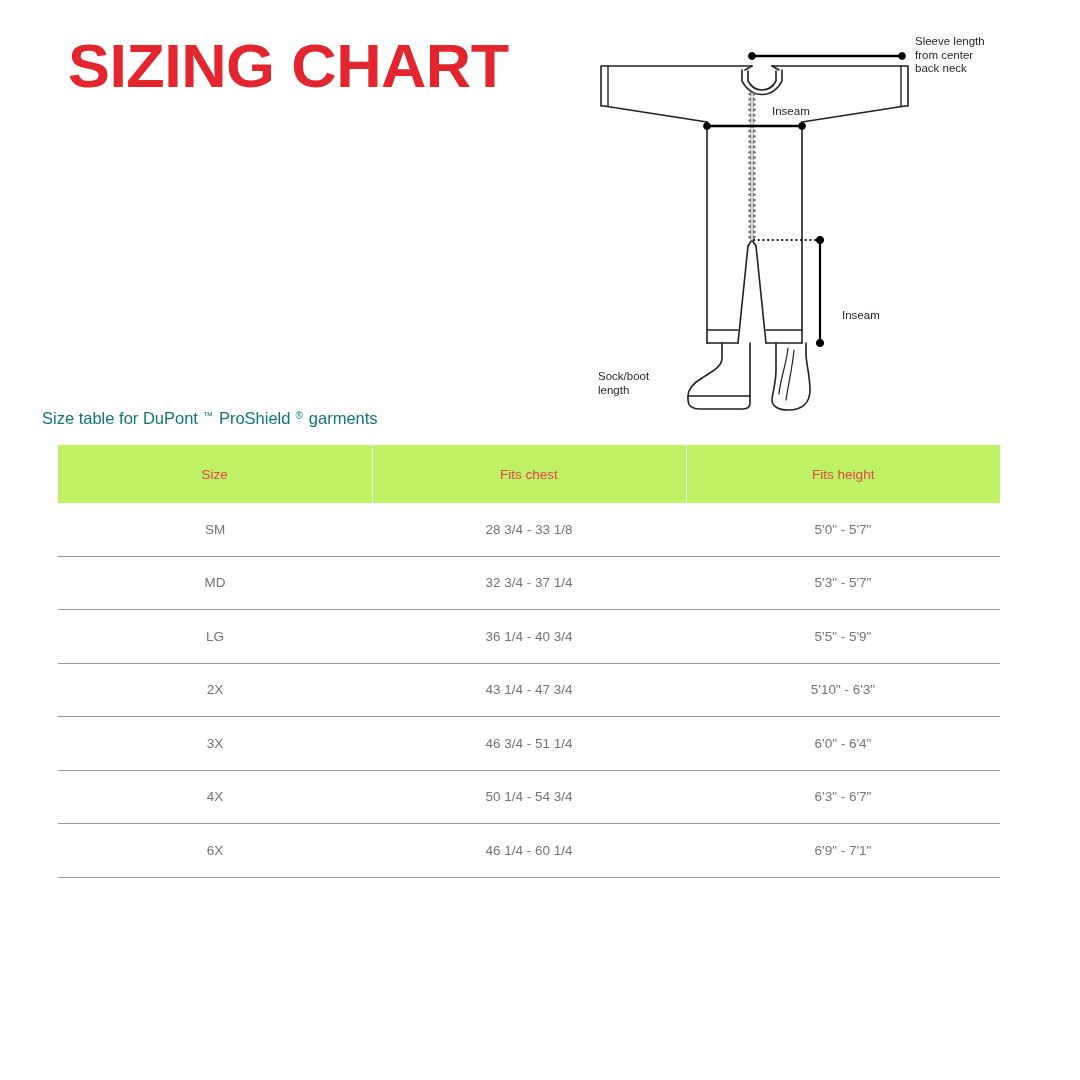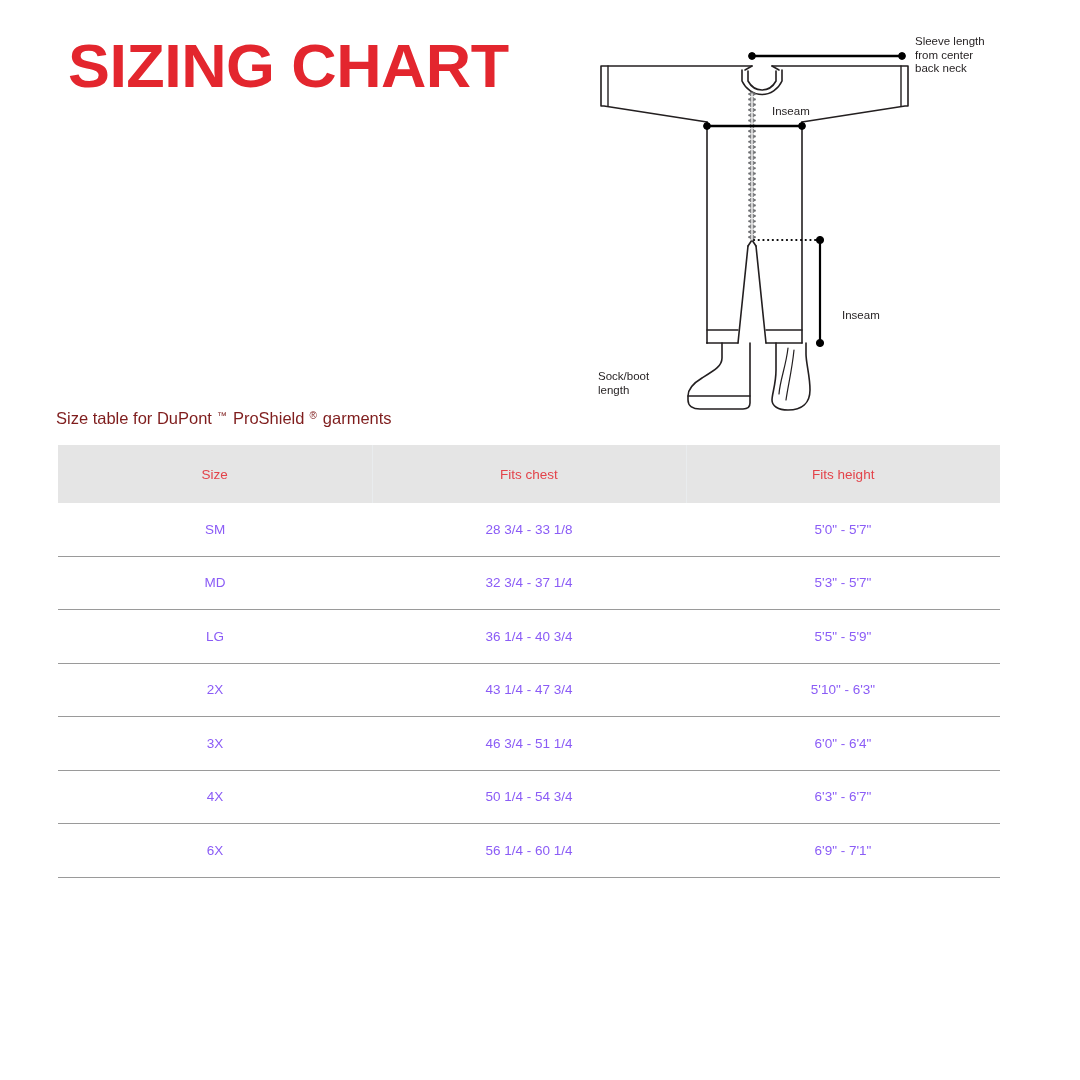--- a/index.html
+++ b/index.html
@@ -50,24 +50,24 @@
     white-space: nowrap;
   }
   .dlabel-sleeve { left: 335px; top: 17px; }
   .dlabel-chest  { left: 192px; top: 87px; }
   .dlabel-inseam { left: 253px; top: 291px; margin-left: 9px; }
   .dlabel-sock   { left: 18px;  top: 352px; }
 
   
   .table-caption {
     position: absolute;
-    left: 56px;
+    left: 42px;
     top: 409px;
     font-size: 16.5px;
-    color: #7f1d1d;
+    color: #0f766e;
     white-space: nowrap;
   }
   .table-caption .tm {
     font-size: 10px;
     vertical-align: top;
     position: relative;
     top: 1px;
     padding: 0 6px 0 5px;
   }
 
@@ -79,39 +79,39 @@
     width: 942px;
     border-collapse: collapse;
     table-layout: fixed;
   }
   .size-table th,
   .size-table td {
     padding: 0;
     margin: 0;
   }
   .size-table thead th {
-    background: #e5e5e5;
+    background: #bef264;
     height: 58px;
     color: #e3434a;
     font-size: 13.5px;
     font-weight: normal;
     text-align: center;
     vertical-align: middle;
     border-right: 1px solid #e9ecee;
   }
   .size-table thead th:last-child { border-right: none; }
 
   .size-table tbody td {
     height: 52.5px;
     font-size: 13.5px;
     font-weight: normal;
     text-align: center;
     vertical-align: middle;
     border-bottom: 1px solid #9a9a9a;
-    color: #8b5cf6;
+    color: #737373;
   }
   .size-table tbody tr:first-child td { border-top: none; }
   .col-size   { width: 314px; }
   .col-chest  { width: 314px; }
   .col-height { width: 314px; }
 
   
   .cell-height { padding-top: 7px; }
 </style>
 </head>
@@ -252,17 +252,17 @@
       <td>46 3/4 - 51 1/4</td>
       <td class="cell-height">6'0" - 6'4"</td>
     </tr>
     <tr>
       <td>4X</td>
       <td>50 1/4 - 54 3/4</td>
       <td class="cell-height">6'3" - 6'7"</td>
     </tr>
     <tr>
       <td>6X</td>
-      <td>56 1/4 - 60 1/4</td>
+      <td>46 1/4 - 60 1/4</td>
       <td class="cell-height">6'9" - 7'1"</td>
     </tr>
   </tbody>
 </table>
 
 </body></html>

